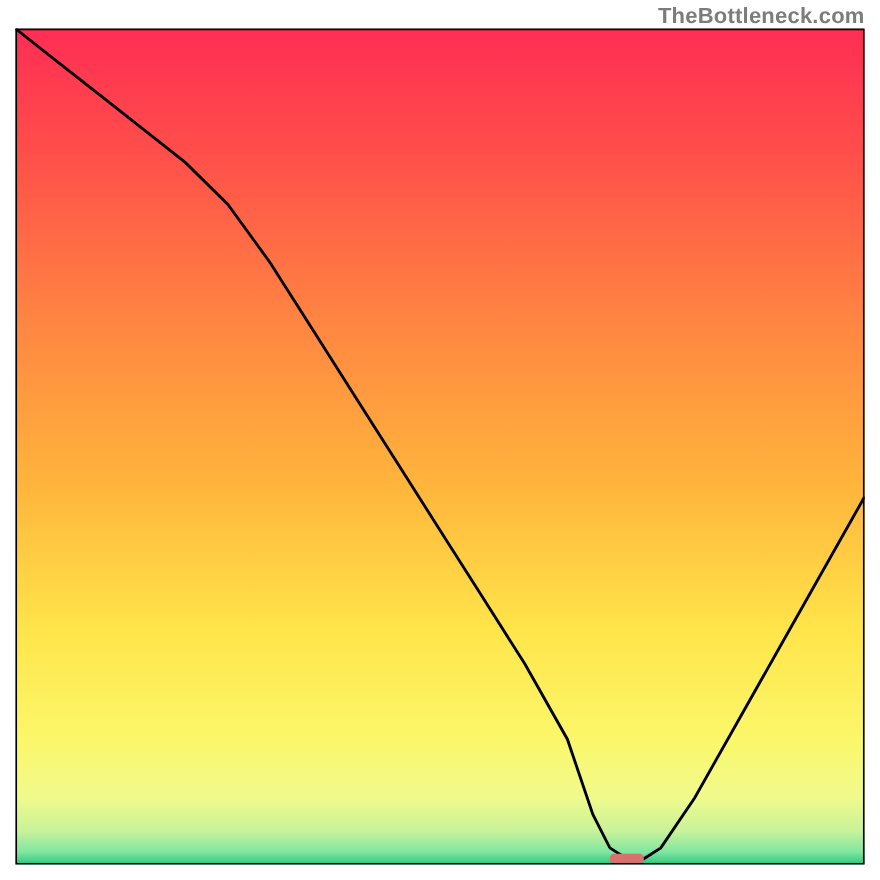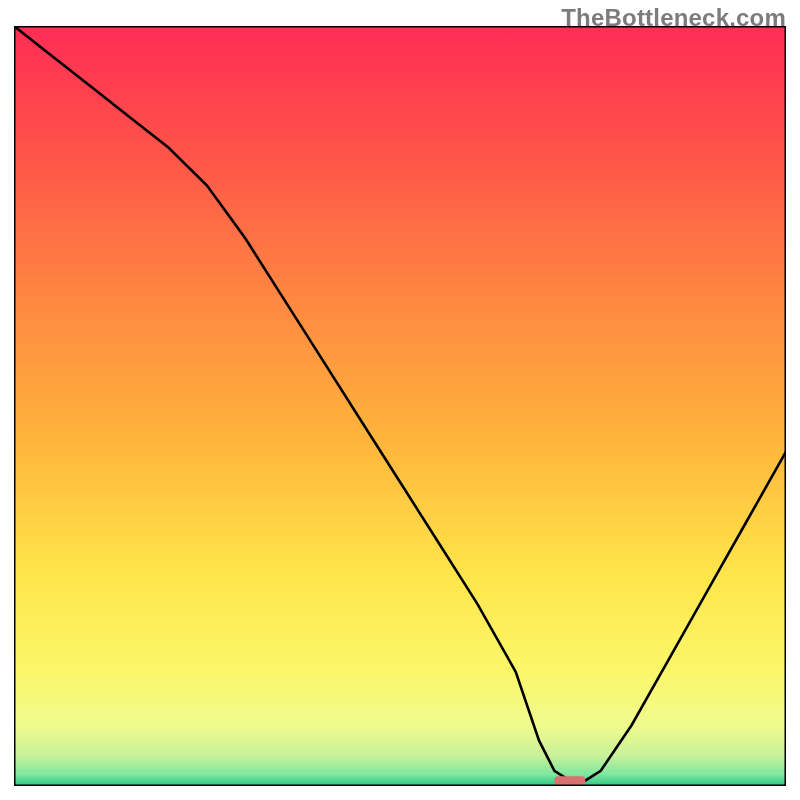--- a/index.html
+++ b/index.html
@@ -26,21 +26,21 @@
   }
   .plot-area svg {
     display: block;
     width: 100%;
     height: 100%;
   }
   .watermark {
     position: absolute;
     top: 4px;
     right: 14px;
-    font-size: 24px;
+    font-size: 20px;
     font-weight: 600;
     color: #7c7c7c;
     letter-spacing: 0.2px;
   }
 </style>
 </head>
 <body>
 
 <div class="frame">
   <div class="watermark">TheBottleneck.com</div>

